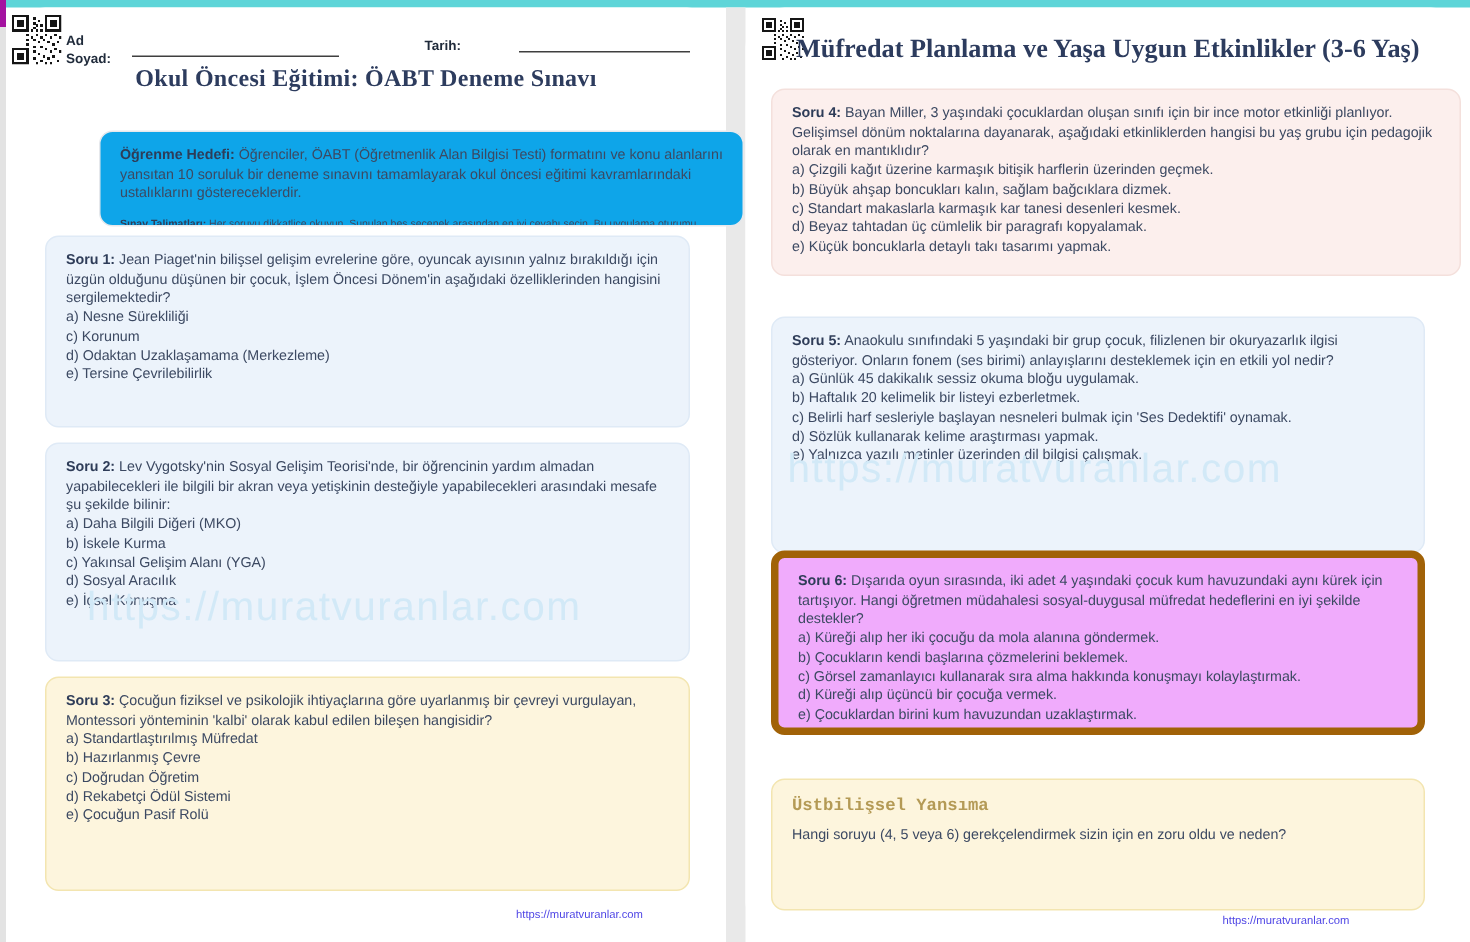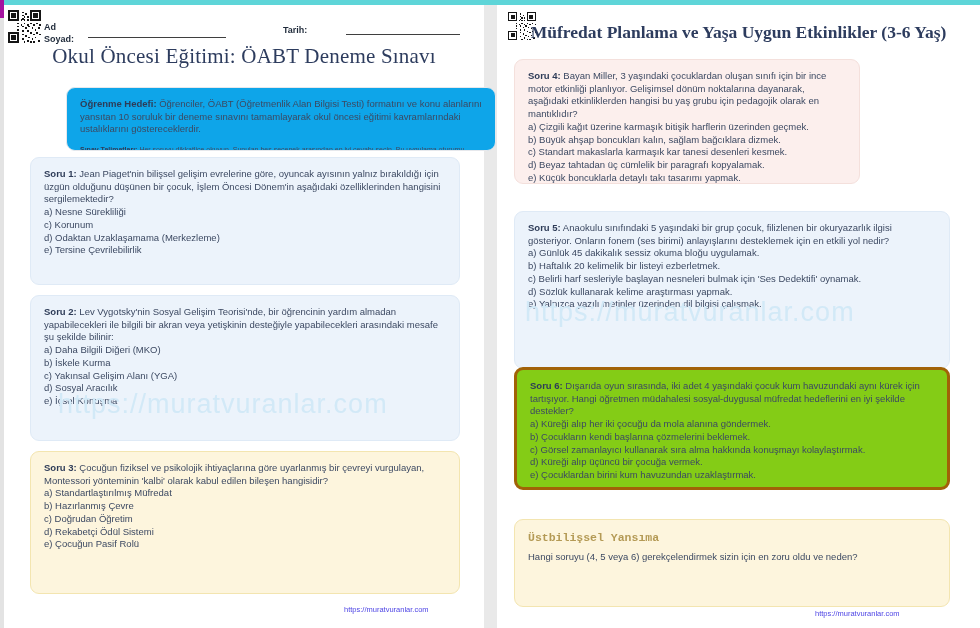--- a/index.html
+++ b/index.html
@@ -17,33 +17,33 @@
   .page{position:absolute;top:5px;bottom:0;background:#ffffff;border-radius:26px;}
   .page.p1{left:4px;width:480px;}
   .page.p2{left:497px;width:483px;}
 
   .qr{position:absolute;}
   .hdr-label{position:absolute;font-size:9px;font-weight:bold;color:#1f2a3a;line-height:1.3;}
   .fline{position:absolute;border-bottom:1.3px solid #3f3f3f;height:0;}
 
   .doc-title{position:absolute;left:0;right:0;text-align:center;
     font-family:"Liberation Serif","DejaVu Serif",serif;color:#2d3c5e;}
-  .t1{top:39px;font-size:21px;font-weight:400;letter-spacing:.2px;}
+  .t1{top:39px;font-size:16px;font-weight:700;letter-spacing:.2px;}
   .t2{top:17px;font-size:17.5px;font-weight:bold;}
 
   .qbox{position:absolute;border-radius:9px;padding:10px 13px;
     font-size:9.5px;line-height:1.34;color:#3c4962;overflow:hidden;box-sizing:border-box;}
   .qbox .b{font-weight:bold;color:#2e3c58;}
   .qtext{margin:0;}
   .opt{margin:0;}
   .box-info{background:#0ea5e9;border:1px solid #e6e8ec;margin-left:36px;}
   .box-blue{background:#ecf3fb;border:1px solid #dfeaf6;}
   .box-yellow{background:#fdf5dd;border:1px solid #f3e5b0;}
   .box-pink{background:#fcefed;border:1px solid #f4e0dc;}
-  .box-green{background:#84cc16;border:3px solid #a16207;}
+  .box-green{background:#f0abfc;border:5px solid #a16207;}
 
   .small-note{font-size:7px;line-height:1.45;margin-top:9px;color:#3c4962;}
 
   .wm{position:absolute;font-size:27px;color:#d2e9f7;letter-spacing:1px;
     white-space:nowrap;font-weight:500;pointer-events:none;}
 
   .flink{position:absolute;font-size:7.5px;color:#4f46e5;white-space:nowrap;cursor:pointer;}
 
   .refl-head{margin:0;font-family:Liberation Mono, monospace;
     font-size:11.5px;font-weight:bold;color:#b49a55;}
@@ -172,21 +172,21 @@
 </section>
 
 <section class="page p2">
 
   <svg class="qr" style="left:11px;top:7px;width:28px;height:28px">
       <use href="#qrsym"></use>
     </svg>
 
   <h1 class="doc-title t2" style="margin:0">Müfredat Planlama ve Yaşa Uygun Etkinlikler (3-6 Yaş)</h1>
 
-  <div class="qbox box-pink" style="left:17px;top:54px;width:346px;height:125px">
+  <div class="qbox box-pink" style="left:17px;top:54px;width:460px;height:125px">
     <p class="qtext"><span class="b">Soru 4:</span><span> Bayan Miller, 3 yaşındaki çocuklardan oluşan sınıfı için bir ince motor etkinliği planlıyor. Gelişimsel dönüm noktalarına dayanarak, aşağıdaki etkinliklerden hangisi bu yaş grubu için pedagojik olarak en mantıklıdır?</span></p>
     <p class="opt">a) Çizgili kağıt üzerine karmaşık bitişik harflerin üzerinden geçmek.</p>
     <p class="opt">b) Büyük ahşap boncukları kalın, sağlam bağcıklara dizmek.</p>
     <p class="opt">c) Standart makaslarla karmaşık kar tanesi desenleri kesmek.</p>
     <p class="opt">d) Beyaz tahtadan üç cümlelik bir paragrafı kopyalamak.</p>
     <p class="opt">e) Küçük boncuklarla detaylı takı tasarımı yapmak.</p>
   </div>
 
   <div class="qbox box-blue" style="left:17px;top:206px;width:436px;height:158px">
     <p class="qtext"><span class="b">Soru 5:</span><span> Anaokulu sınıfındaki 5 yaşındaki bir grup çocuk, filizlenen bir okuryazarlık ilgisi gösteriyor. Onların fonem (ses birimi) anlayışlarını desteklemek için en etkili yol nedir?</span></p>

